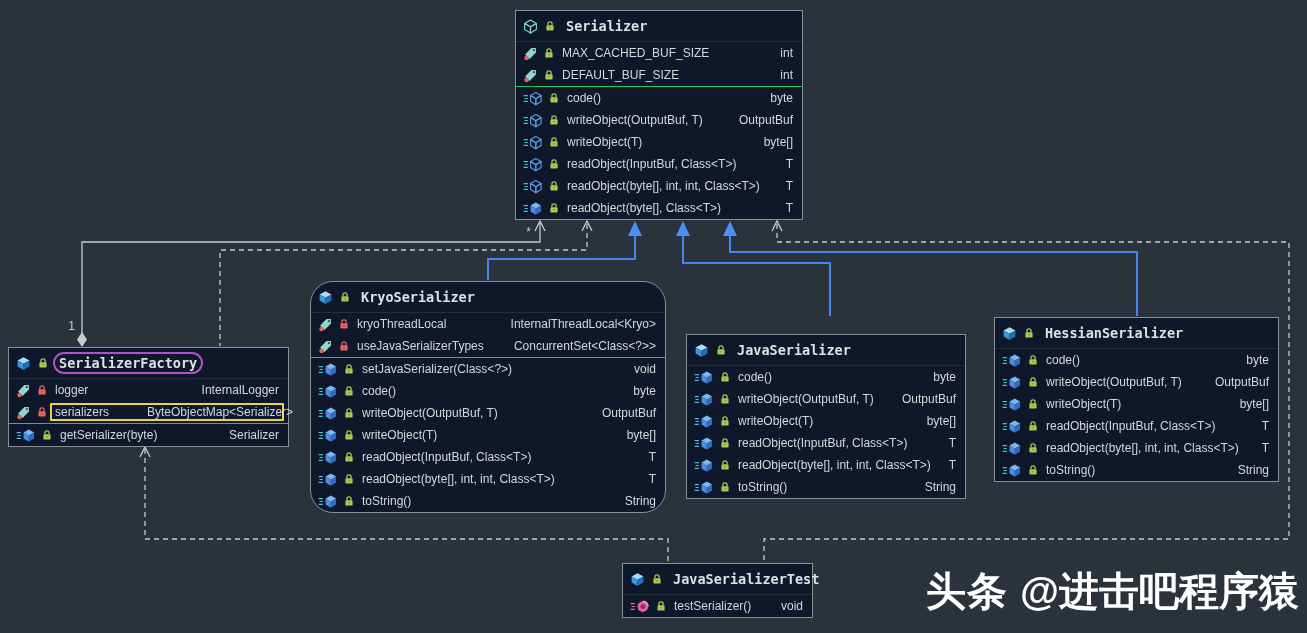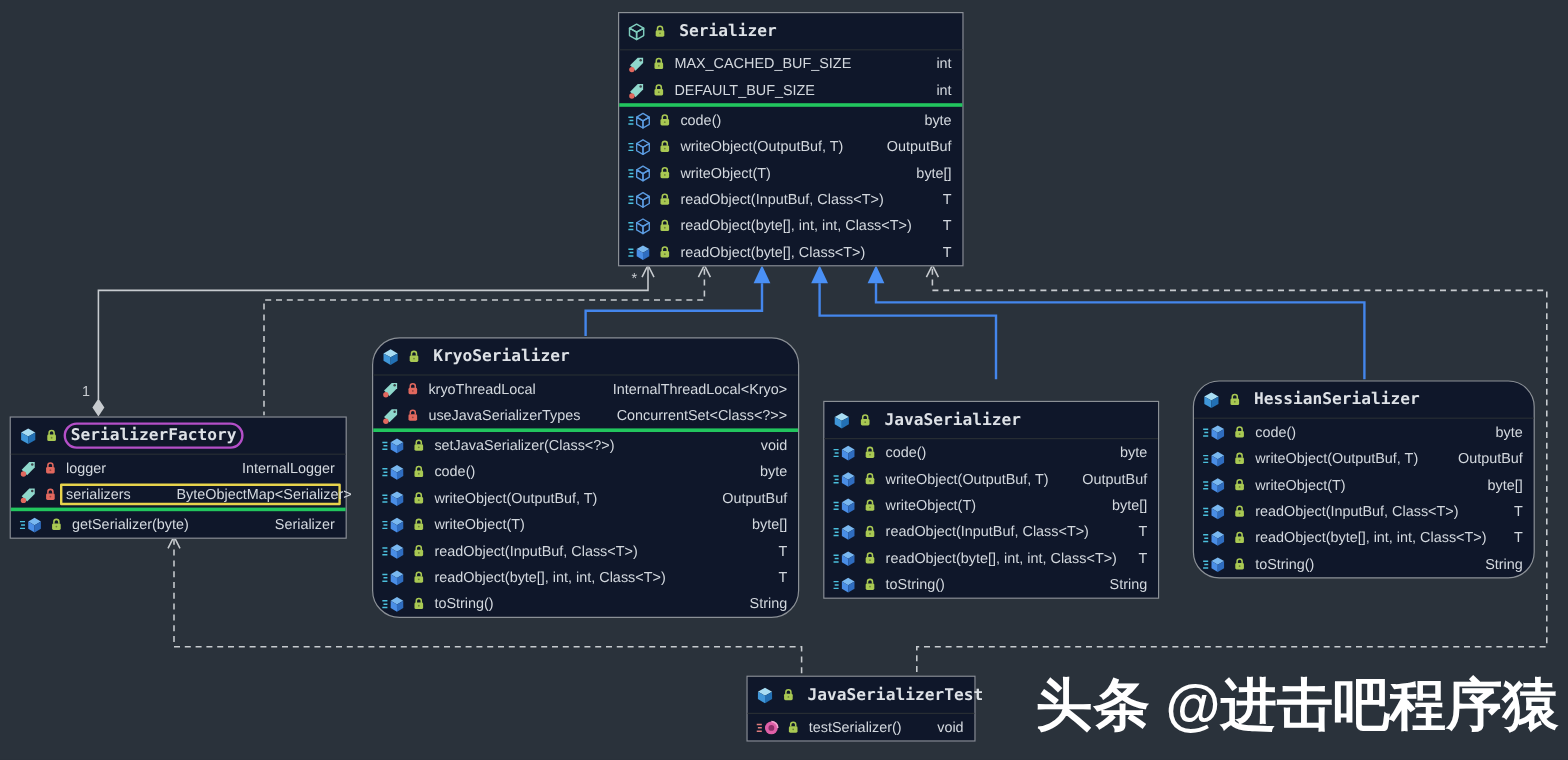--- a/index.html
+++ b/index.html
@@ -16,38 +16,38 @@
   .hdr{
     height:30px;display:flex;align-items:center;gap:6px;padding:0 7px;
     border-bottom:1px solid #272d33;
   }
   .title{
     font-family:"DejaVu Sans Mono",monospace;font-weight:bold;
     font-size:13.5px;color:#dde1e6;white-space:nowrap;
   }
   .twrap{border:2px solid transparent;padding:0 4px;margin-left:-2px;border-radius:1px;}
   .twrap.hl-m{border-color:#b44fc8;border-radius:11px;}
-  .sec.fields{border-bottom:3px solid #22c55e;}
+  .sec.fields{border-bottom:1px solid #22c55e;}
   .row{
     height:22px;display:flex;align-items:center;gap:5px;padding:0 7px;
     font-size:12px;color:#d3d8de;
   }
   .txt{flex:1;display:flex;align-items:center;min-width:0;
     border:2px solid transparent;padding:0 3px;margin:0 -3px;border-radius:1px;}
   .row.hl-y .txt{border-color:#e8d44c;gap:28px;}
   .nm{white-space:nowrap;}
   .tp{margin-left:auto;white-space:nowrap;padding-left:10px;}
   .ic{width:15px;height:15px;flex:none;}
   .mic{width:20px;height:15px;flex:none;}
   .lk{width:12px;height:12px;flex:none;}
   .green{color:#a9c953}
   .red{color:#e1685e}
   .watermark{
     position:absolute;right:8px;bottom:14px;z-index:2;color:#ffffff;
-    font-size:47px;font-weight:bold;display:flex;gap:12px;align-items:baseline;
+    font-size:40px;font-weight:bold;display:flex;gap:12px;align-items:baseline;
     white-space:nowrap;
   }
   .watermark .brand{font-weight:900;letter-spacing:1px;}
 </style>
 </head>
 <body>
 
 <svg width="0" height="0" style="position:absolute" aria-hidden="true">
   <defs>
     <symbol id="s-cube" viewBox="0 0 16 16">
@@ -503,21 +503,21 @@
           <use href="#s-lock"></use>
         </svg>
       <span class="txt">
           <span class="nm">toString()</span>
           <span class="tp">String</span>
         </span>
     </div>
   </div>
 </div>
 
-<div class="cls" style="left:994px;top:317px;width:285px;border-radius:22px;">
+<div class="cls" style="left:994px;top:317px;width:285px;">
   <div class="hdr">
     <svg class="ic">
         <use href="#s-cube"></use>
       </svg>
     <svg class="lk green">
         <use href="#s-lock"></use>
       </svg>
     <span class="twrap"><span class="title">HessianSerializer</span></span>
   </div>
   <div class="sec methods">

